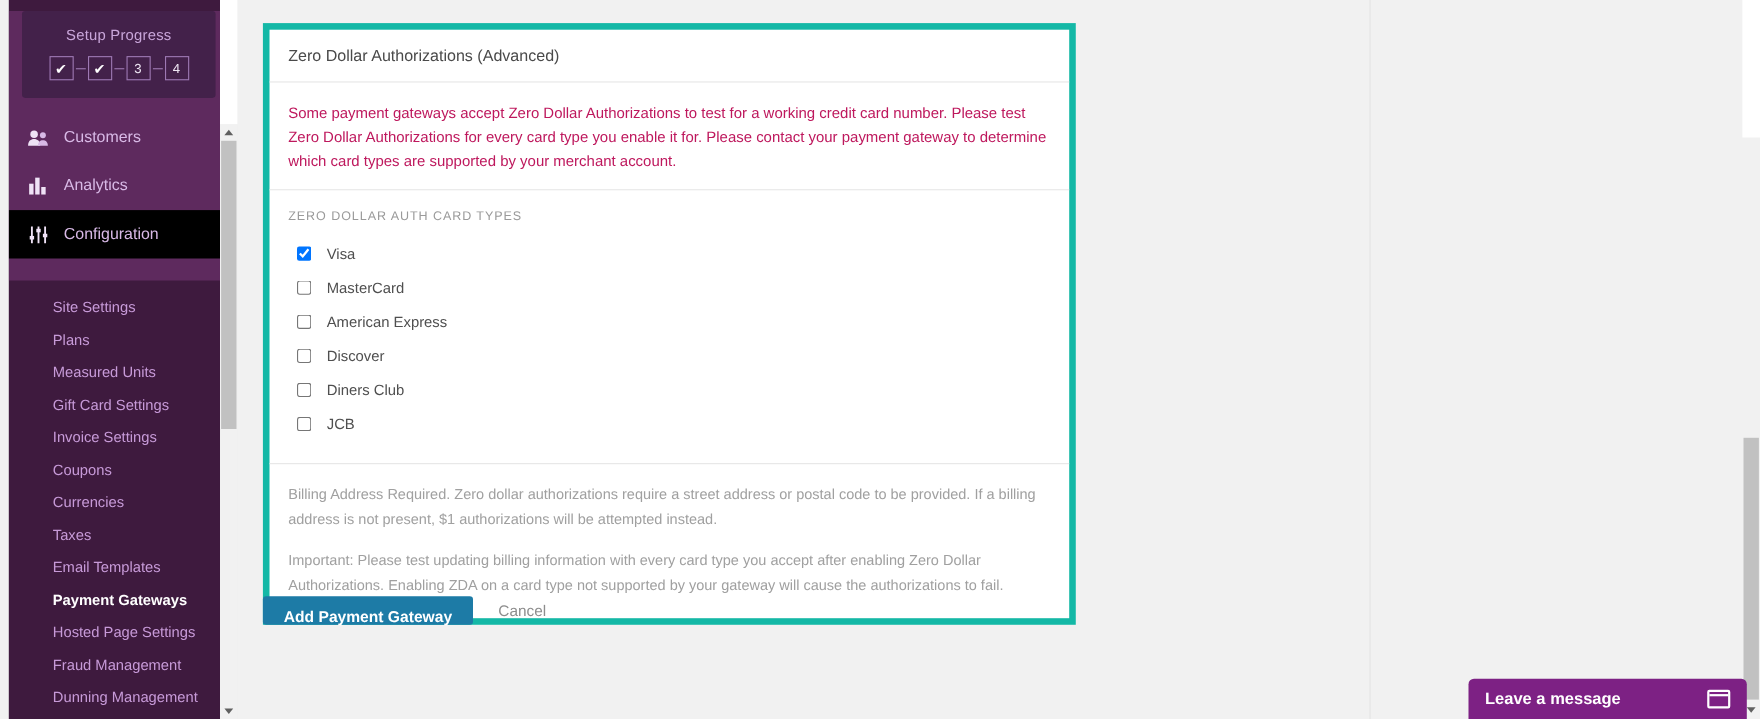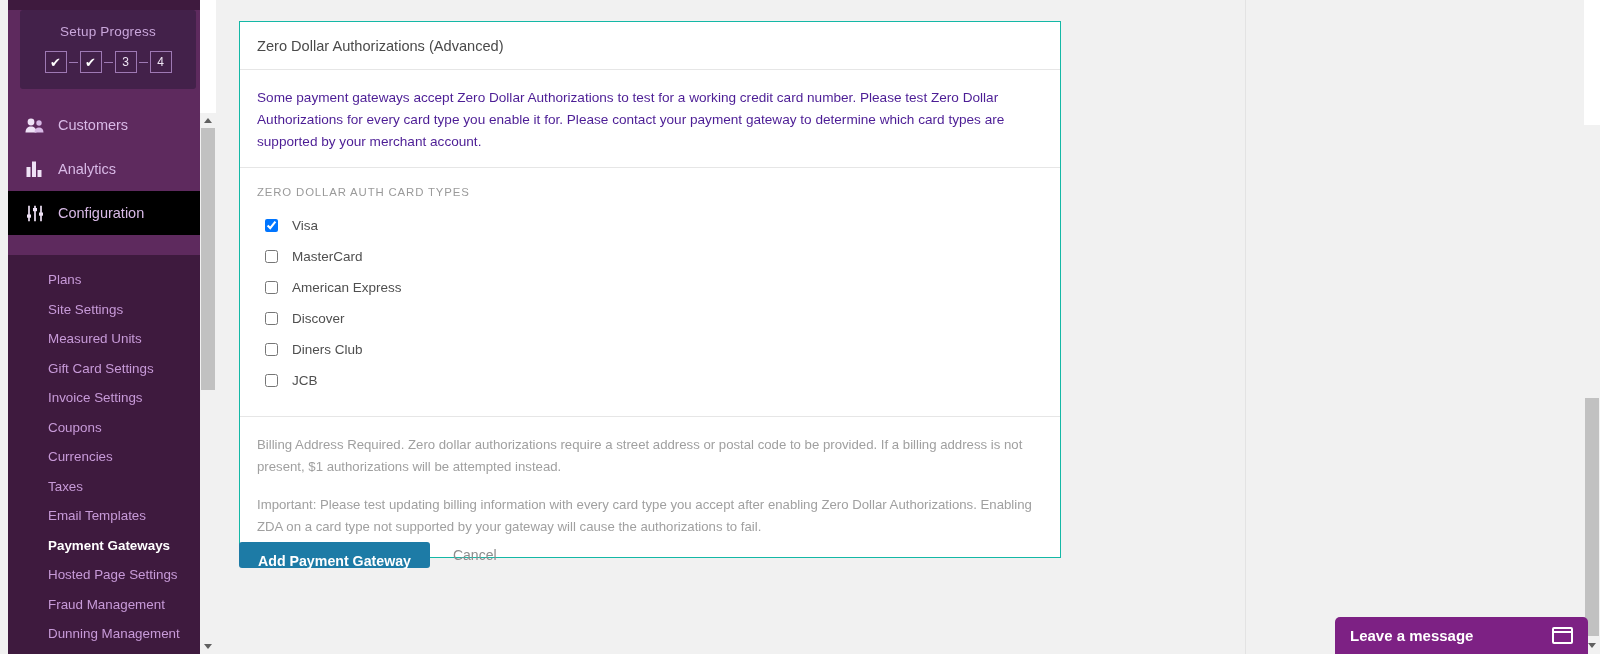--- a/index.html
+++ b/index.html
@@ -187,40 +187,40 @@
     top: 0;
     width: 1px;
     height: 654px;
     background: #e3e3e3;
   }
 
   .card {
     position: absolute;
     left: 23px;
     top: 21px;
-    width: 822px;
+    width: 739px;
     background: #ffffff;
-    border: 1px solid #14b8a6;
+    border: 6px solid #14b8a6;
     box-sizing: border-box;
   }
   .card-header {
     padding: 16px 17px 15px 17px;
     border-bottom: 1px solid #e6e6e6;
     font-size: 14.6px;
     color: #4a4a4a;
   }
   .card-body {
     padding: 17px 17px 14px 17px;
     border-bottom: 1px solid #e6e6e6;
   }
   .card-body p {
     margin: 0;
     font-size: 13.6px;
     line-height: 22px;
-    color: #4c1d95;
+    color: #be185d;
   }
   .card-section {
     padding: 18px 17px 20px 17px;
     border-bottom: 1px solid #e6e6e6;
   }
   .section-label {
     font-size: 11.4px;
     letter-spacing: .85px;
     color: #9a9a9a;
     text-transform: uppercase;
@@ -417,24 +417,24 @@
             </svg>
           </span>
           <span class="nav-label">Configuration</span>
         </div>
 
       </div>
     </div>
 
     <div class="nav-sub">
       <div class="sub-item">
+          <span>Site Settings</span>
+        </div>
+      <div class="sub-item">
           <span>Plans</span>
-        </div>
-      <div class="sub-item">
-          <span>Site Settings</span>
         </div>
       <div class="sub-item">
           <span>Measured Units</span>
         </div>
       <div class="sub-item">
           <span>Gift Card Settings</span>
         </div>
       <div class="sub-item">
           <span>Invoice Settings</span>
         </div>

